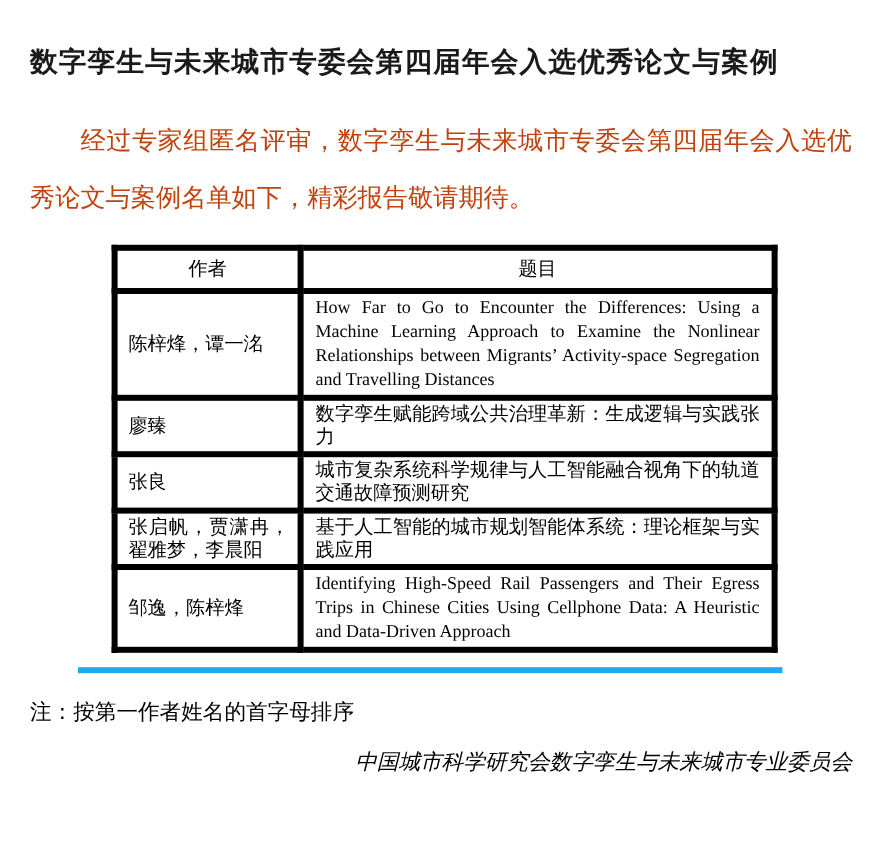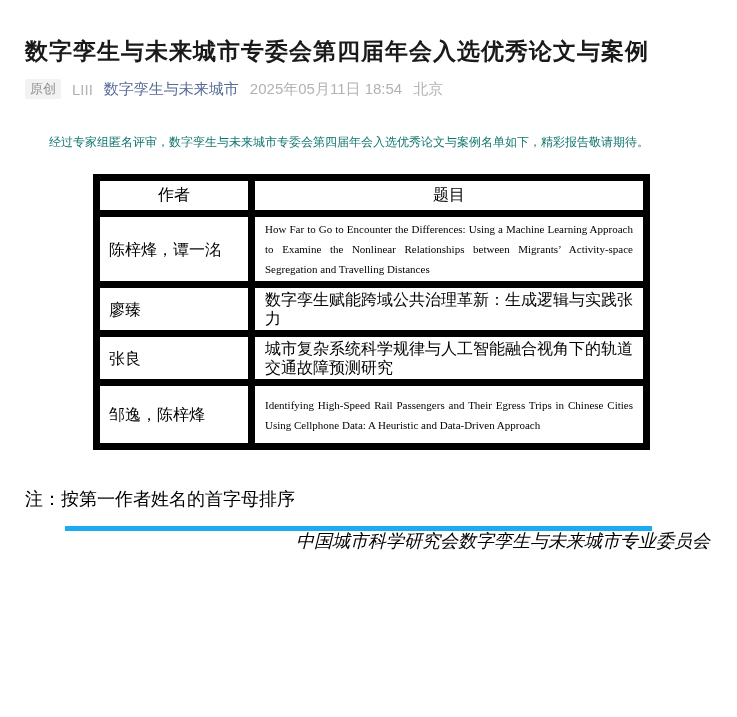--- a/index.html
+++ b/index.html
@@ -41,62 +41,62 @@
     padding:1px 5px;
     border-radius:2px;
   }
   .account{
     color:#576b95;
     text-decoration:none;
     cursor:pointer;
   }
   .intro{
     margin:26px 0 0 0;
-    font-size:12px;
-    line-height:34px;
+    font-size:21px;
+    line-height:48px;
     text-align:justify;
     text-indent:2em;
-    color:#0f766e;
+    color:#c2410c;
   }
   .table-wrap{
     position:relative;
     margin:15px 0 0 68px;
     width:550px;
   }
   table.papers{
     border-collapse:collapse;
     table-layout:fixed;
     width:550px;
     font-size:16px;
     color:#000000;
   }
   col.c1{width:155px;}
   col.c2{width:395px;}
   .papers th,.papers td{
-    border:7px solid #000000;
+    border:5px solid #000000;
     vertical-align:middle;
     box-sizing:border-box;
   }
   .papers th{
     font-weight:normal;
     text-align:center;
     font-size:16px;
   }
   td.authors{
     padding:2px 7px 2px 9px;
     line-height:19px;
     text-align:justify;
   }
   td.ptitle{
     padding:2px 10px;
     line-height:19px;
     text-align:justify;
   }
   tr.en td.ptitle{
-    font-size:11px;
+    font-size:15px;
     line-height:20px;
   }
   tr.rh-head{height:36px;}
   tr.rh0{height:64px;}
   tr.rh1{height:40px;}
   tr.rh2{height:50px;}
   tr.rh3{height:24px;}
   tr.rh4{height:38px;}
   tr.rh5{height:42px;}
   tr.rh6{height:64px;}
@@ -121,27 +121,20 @@
     font-style:italic;
   }
 </style>
 </head>
 <body>
 
 <div class="page">
 
   <h1 class="title">数字孪生与未来城市专委会第四届年会入选优秀论文与案例</h1>
 
-  <div class="meta">
-    <span class="badge">原创</span>
-    <span class="author">LIII</span>
-    <a class="account">数字孪生与未来城市</a>
-    <span class="date">2025年05月11日 18:54</span>
-    <span class="location">北京</span>
-  </div>
 
   <p class="intro">经过专家组匿名评审，数字孪生与未来城市专委会第四届年会入选优秀论文与案例名单如下，精彩报告敬请期待。</p>
 
   <div class="table-wrap">
     <table class="papers">
       <colgroup>
           <col class="c1">
           <col class="c2">
         </colgroup>
       <thead>
@@ -156,20 +149,24 @@
           <td class="ptitle">How Far to Go to Encounter the Differences: Using a Machine Learning Approach to Examine the Nonlinear Relationships between Migrants’ Activity-space Segregation and Travelling Distances</td>
         </tr>
         <tr class="rh3">
           <td class="authors">廖臻</td>
           <td class="ptitle">数字孪生赋能跨域公共治理革新：生成逻辑与实践张力</td>
         </tr>
         <tr class="rh4">
           <td class="authors">张良</td>
           <td class="ptitle">城市复杂系统科学规律与人工智能融合视角下的轨道交通故障预测研究</td>
         </tr>
+        <tr class="rh5">
+          <td class="authors">张启帆，贾潇冉，翟雅梦，李晨阳</td>
+          <td class="ptitle">基于人工智能的城市规划智能体系统：理论框架与实践应用</td>
+        </tr>
         <tr class="rh6 en">
           <td class="authors">邹逸，陈梓烽</td>
           <td class="ptitle">Identifying High-Speed Rail Passengers and Their Egress Trips in Chinese Cities Using Cellphone Data: A Heuristic and Data-Driven Approach</td>
         </tr>
       </tbody>
     </table>
     <div class="hline" style="top: 352px;"></div>
   </div>
 
   <p class="note">注：按第一作者姓名的首字母排序</p>

